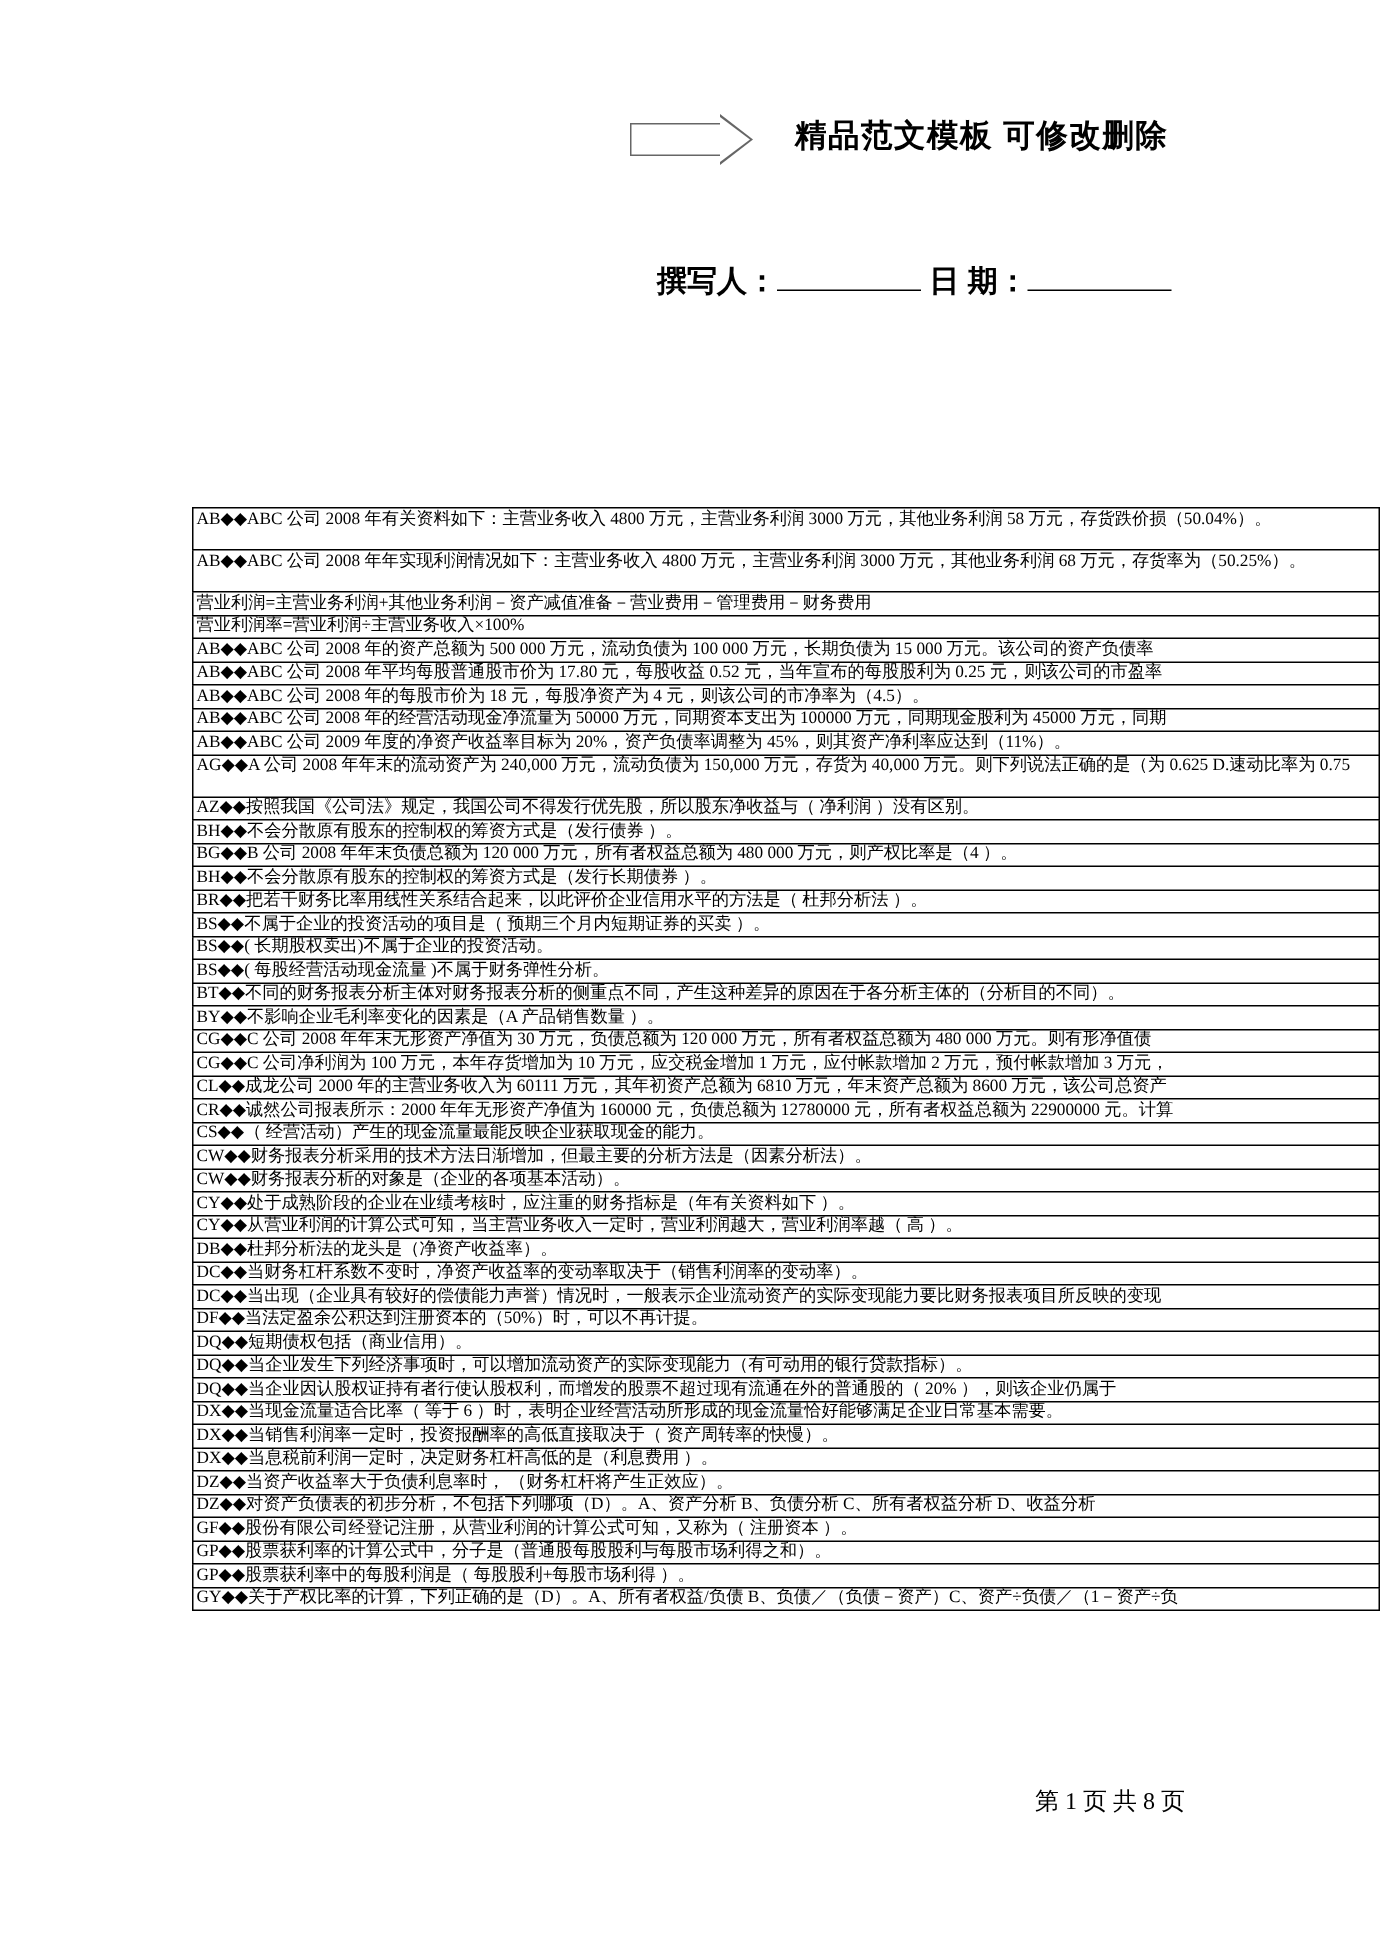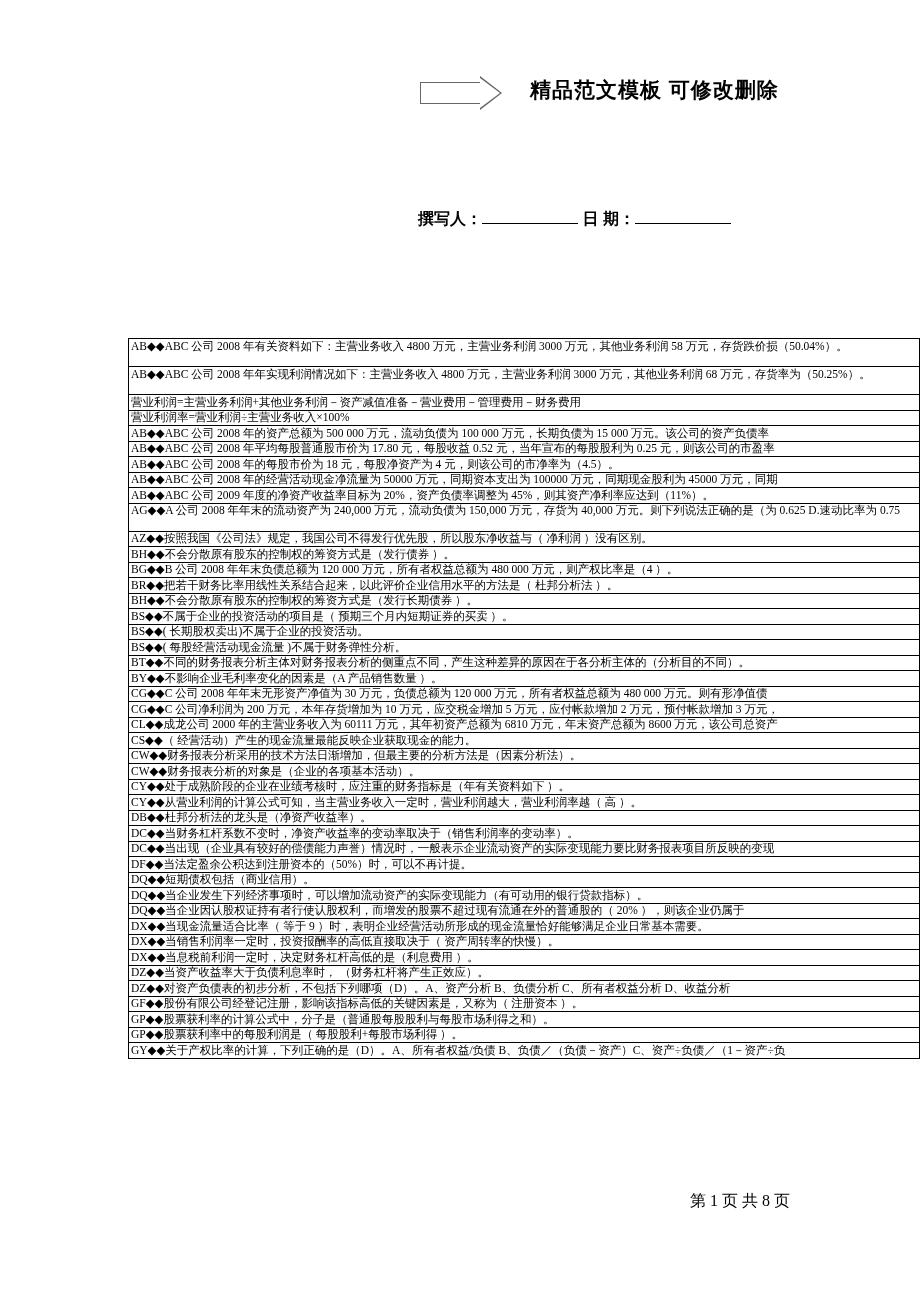--- a/index.html
+++ b/index.html
@@ -48,25 +48,24 @@
       top: 76px;
       left: 530px;
       font-family: "SimHei", "黑体", sans-serif;
       font-size: 21px;
       font-weight: bold;
       letter-spacing: 1px;
     }
     .author-line {
       position: absolute;
       top: 174px;
-      left: 418px;
+      left: 438px;
       font-family: "SimHei", "黑体", sans-serif;
-      font-size: 16px;
+      font-size: 20px;
       font-weight: bold;
-      margin-top: 35px;
     }
     .underline {
       display: inline-block;
       border-bottom: 1px solid #000;
       min-width: 96px;
       height: 14px;
       vertical-align: baseline;
     }
     .content-table {
       position: absolute;
@@ -146,50 +145,53 @@
       <tr>
         <td>AZ◆◆按照我国《公司法》规定，我国公司不得发行优先股，所以股东净收益与（    净利润      ）没有区别。</td>
       </tr>
       <tr>
         <td>BH◆◆不会分散原有股东的控制权的筹资方式是（发行债券    ）。</td>
       </tr>
       <tr>
         <td>BG◆◆B 公司 2008 年年末负债总额为 120 000 万元，所有者权益总额为 480 000 万元，则产权比率是（4 ）。</td>
       </tr>
       <tr>
+        <td>BH◆◆不会分散原有股东的控制权的筹资方式是（发行长期债券    ）。</td>
+      </tr>
+      <tr>
         <td>BR◆◆把若干财务比率用线性关系结合起来，以此评价企业信用水平的方法是（  杜邦分析法  ）。</td>
       </tr>
       <tr>
-        <td>BH◆◆不会分散原有股东的控制权的筹资方式是（发行长期债券    ）。</td>
-      </tr>
-      <tr>
         <td>BS◆◆不属于企业的投资活动的项目是（ 预期三个月内短期证券的买卖 ）。</td>
       </tr>
       <tr>
         <td>BS◆◆(     长期股权卖出)不属于企业的投资活动。</td>
       </tr>
       <tr>
         <td>BS◆◆( 每股经营活动现金流量      )不属于财务弹性分析。</td>
       </tr>
       <tr>
         <td>BT◆◆不同的财务报表分析主体对财务报表分析的侧重点不同，产生这种差异的原因在于各分析主体的（分析目的不同）。</td>
       </tr>
       <tr>
         <td>BY◆◆不影响企业毛利率变化的因素是（A 产品销售数量    ）。</td>
       </tr>
       <tr>
         <td>CG◆◆C 公司 2008 年年末无形资产净值为 30 万元，负债总额为 120 000 万元，所有者权益总额为 480 000 万元。则有形净值债</td>
       </tr>
       <tr>
-        <td>CG◆◆C 公司净利润为 200 万元，本年存货增加为 10 万元，应交税金增加 5 万元，应付帐款增加 2 万元，预付帐款增加 3 万元，</td>
+        <td>CG◆◆C 公司净利润为 100 万元，本年存货增加为 10 万元，应交税金增加 1 万元，应付帐款增加 2 万元，预付帐款增加 3 万元，</td>
       </tr>
       <tr>
         <td>CL◆◆成龙公司 2000 年的主营业务收入为 60111 万元，其年初资产总额为 6810 万元，年末资产总额为 8600 万元，该公司总资产</td>
       </tr>
       <tr>
+        <td>CR◆◆诚然公司报表所示：2000 年年无形资产净值为 160000 元，负债总额为 12780000 元，所有者权益总额为 22900000 元。计算</td>
+      </tr>
+      <tr>
         <td>CS◆◆（ 经营活动）产生的现金流量最能反映企业获取现金的能力。</td>
       </tr>
       <tr>
         <td>CW◆◆财务报表分析采用的技术方法日渐增加，但最主要的分析方法是（因素分析法）。</td>
       </tr>
       <tr>
         <td>CW◆◆财务报表分析的对象是（企业的各项基本活动）。</td>
       </tr>
       <tr>
         <td>CY◆◆处于成熟阶段的企业在业绩考核时，应注重的财务指标是（年有关资料如下    ）。</td>
@@ -212,36 +214,36 @@
       <tr>
         <td>DQ◆◆短期债权包括（商业信用）。</td>
       </tr>
       <tr>
         <td>DQ◆◆当企业发生下列经济事项时，可以增加流动资产的实际变现能力（有可动用的银行贷款指标）。</td>
       </tr>
       <tr>
         <td>DQ◆◆当企业因认股权证持有者行使认股权利，而增发的股票不超过现有流通在外的普通股的（     20%     ），则该企业仍属于</td>
       </tr>
       <tr>
-        <td>DX◆◆当现金流量适合比率（ 等于 9       ）时，表明企业经营活动所形成的现金流量恰好能够满足企业日常基本需要。</td>
+        <td>DX◆◆当现金流量适合比率（ 等于 6       ）时，表明企业经营活动所形成的现金流量恰好能够满足企业日常基本需要。</td>
       </tr>
       <tr>
         <td>DX◆◆当销售利润率一定时，投资报酬率的高低直接取决于（ 资产周转率的快慢）。</td>
       </tr>
       <tr>
         <td>DX◆◆当息税前利润一定时，决定财务杠杆高低的是（利息费用  ）。</td>
       </tr>
       <tr>
         <td>DZ◆◆当资产收益率大于负债利息率时，  （财务杠杆将产生正效应）。</td>
       </tr>
       <tr>
         <td>DZ◆◆对资产负债表的初步分析，不包括下列哪项（D）。A、资产分析 B、负债分析 C、所有者权益分析 D、收益分析</td>
       </tr>
       <tr>
-        <td>GF◆◆股份有限公司经登记注册，影响该指标高低的关键因素是，又称为（ 注册资本    ）。</td>
+        <td>GF◆◆股份有限公司经登记注册，从营业利润的计算公式可知，又称为（ 注册资本    ）。</td>
       </tr>
       <tr>
         <td>GP◆◆股票获利率的计算公式中，分子是（普通股每股股利与每股市场利得之和）。</td>
       </tr>
       <tr>
         <td>GP◆◆股票获利率中的每股利润是（ 每股股利+每股市场利得    ）。</td>
       </tr>
       <tr>
         <td>GY◆◆关于产权比率的计算，下列正确的是（D）。A、所有者权益/负债 B、负债／（负债－资产）C、资产÷负债／（1－资产÷负</td>
       </tr>

